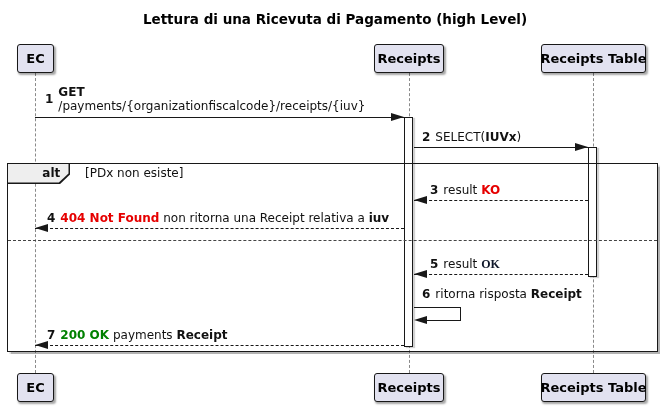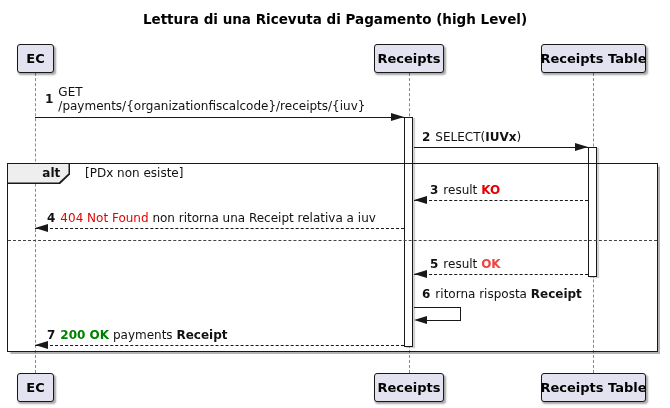--- a/index.html
+++ b/index.html
@@ -86,21 +86,21 @@
 
   <div class="participant" style="left:17px;  top:373px; width:37px;">EC</div>
   <div class="participant" style="left:374px; top:373px; width:70px;">Receipts</div>
   <div class="participant" style="left:541px; top:373px; width:105px;">Receipts Table</div>
 
   <div class="activation" style="left:404px; top:117px; height:230px;"></div>
   <div class="activation" style="left:588px; top:147px; height:130px;"></div>
 
   <div class="msg" style="left:45px; top:85px;">
     <span class="num">1</span>
-    <span><span style="font-weight: normal; text-align: center;">GET</span><br><span>/payments/{organizationfiscalcode}/receipts/{iuv}</span></span>
+    <span><span style="font-weight: bold; text-align: center;">GET</span><br><span>/payments/{organizationfiscalcode}/receipts/{iuv}</span></span>
   </div>
   <div class="line line-solid" style="left:35px; top:117px; width:369px;"></div>
   <div class="head-r" style="left:391px; top:113px;"></div>
 
   <div class="msg" style="left:422px; top:130px;">
     <span class="num">2</span>
     <span><span>SELECT(</span><span style="font-weight: bold; text-align: center;">IUVx</span><span>)</span></span>
   </div>
   <div class="line line-solid" style="left:414px; top:147px; width:174px;"></div>
   <div class="head-r" style="left:575px; top:143px;"></div>
@@ -114,28 +114,28 @@
 
   <div class="msg" style="left:430px; top:183px;">
     <span class="num">3</span>
     <span><span>result </span><span style="font-weight: bold; color: rgb(230, 0, 0); margin-top: 24px;">KO</span></span>
   </div>
   <div class="line line-dashed" style="left:414px; top:200px; width:174px;"></div>
   <div class="head-l" style="left:414px; top:196px;"></div>
 
   <div class="msg" style="left:47px; top:211px;">
     <span class="num">4</span>
-    <span><span style="font-weight: normal; color: rgb(230, 0, 0);">404 Not Found</span><span> non ritorna una Receipt relativa a </span><span style="font-weight: normal;">iuv</span></span>
+    <span><span style="font-weight: bold; color: rgb(230, 0, 0);">404 Not Found</span><span> non ritorna una Receipt relativa a </span><span style="font-weight: bold;">iuv</span></span>
   </div>
   <div class="line line-dashed" style="left:35px; top:228px; width:369px;"></div>
   <div class="head-l" style="left:35px; top:224px;"></div>
 
   <div class="msg" style="left:430px; top:257px;">
     <span class="num">5</span>
-    <span><span>result </span><span style="font-weight: bold; color: #ef4444;">OK</span></span>
+    <span><span>result </span><span style="font-weight: bold; color: #0f172a; font-family: Liberation Serif, serif;">OK</span></span>
   </div>
   <div class="line line-dashed" style="left:414px; top:274px; width:174px;"></div>
   <div class="head-l" style="left:414px; top:270px;"></div>
 
   <div class="msg" style="left:422px; top:287px;">
     <span class="num">6</span>
     <span><span>ritorna risposta </span><span style="font-weight: bold;">Receipt</span></span>
   </div>
   <div class="line line-solid" style="left:414px; top:307px; width:47px;"></div>
   <div class="vline" style="left:460px; top:307px; height:14px;"></div>

